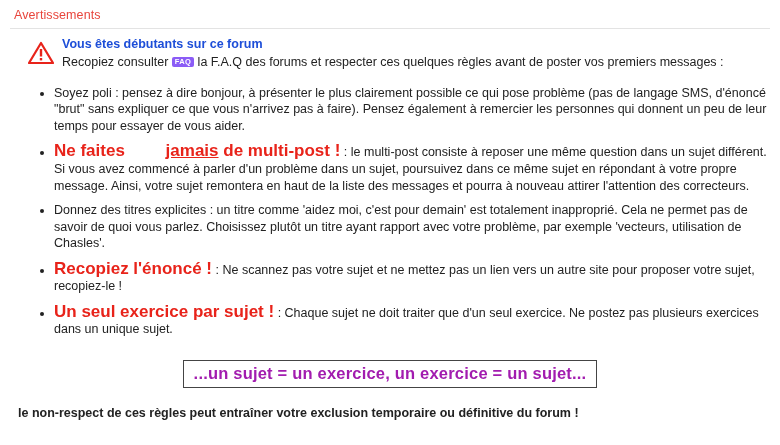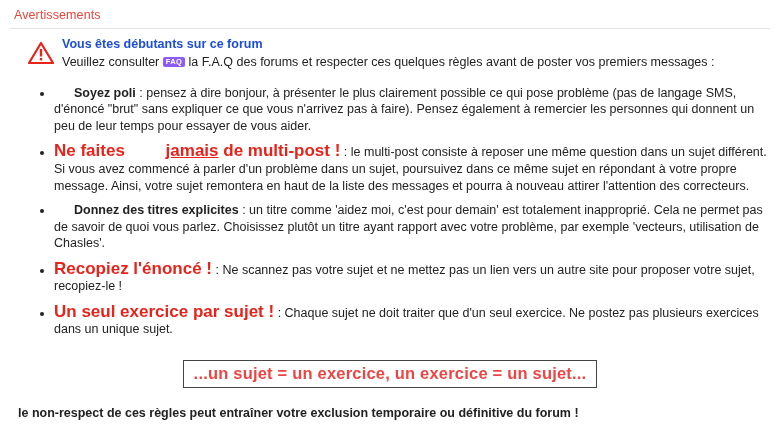--- a/index.html
+++ b/index.html
@@ -79,43 +79,42 @@
   ul.rules > li {
     margin-bottom: 8px;
     line-height: 1.32;
     font-size: 12.5px;
     color: #222;
   }
   ul.rules > li::marker {
     color: #222;
   }
   .lead-bold {
-    font-weight: bold;
-    margin-left: 20px;
+    font-weight: normal;
   }
   .lead-red {
     color: #e8231a;
     font-weight: bold;
     font-size: 17px;
     line-height: 1.1;
   }
   .lead-red .uline {
     text-decoration: underline;
     padding-left: 36px;
   }
   .banner-wrap {
     margin-top: 22px;
     display: flex;
     justify-content: center;
   }
   .banner {
     border: 1px solid #444;
     background: #ffffff;
     padding: 3px 10px 4px 10px;
-    color: #ef4444;
+    color: #a21caf;
     font-weight: bold;
     font-size: 16.5px;
     letter-spacing: 0.2px;
     box-shadow: 0 0 0 1px #ffffff inset;
   }
   .footer-note {
     margin: 18px 0 0 8px;
     font-weight: bold;
     font-size: 12.5px;
     color: #222;
@@ -133,21 +132,21 @@
     <span class="warn-icon">
       <svg width="26" height="24" viewBox="0 0 26 24" aria-hidden="true">
         <polygon points="13,2 25,22 1,22" fill="#ffffff" stroke="#e8231a" stroke-width="2.2" stroke-linejoin="round"></polygon>
         <rect x="11.8" y="8" width="2.4" height="7.5" fill="#e8231a"></rect>
         <rect x="11.8" y="17" width="2.4" height="2.4" fill="#e8231a"></rect>
       </svg>
     </span>
     <div class="intro-text">
       <div class="intro-title">Vous êtes débutants sur ce forum</div>
       <div class="intro-body">
-        <span>Veuillez consulter</span>
+        <span>Recopiez consulter</span>
         <span class="faq-badge">FAQ</span>
         <span>la F.A.Q des forums et respecter ces quelques règles avant de poster vos premiers messages :</span>
       </div>
     </div>
   </div>
 
   <ul class="rules">
     <li>
       <span class="lead-bold">Soyez poli</span>
       <span>: pensez à dire bonjour, à présenter le plus clairement possible ce qui pose problème (pas de langage SMS, d'énoncé "brut" sans expliquer ce que vous n'arrivez pas à faire). Pensez également à remercier les personnes qui donnent un peu de leur temps pour essayer de vous aider.</span>

